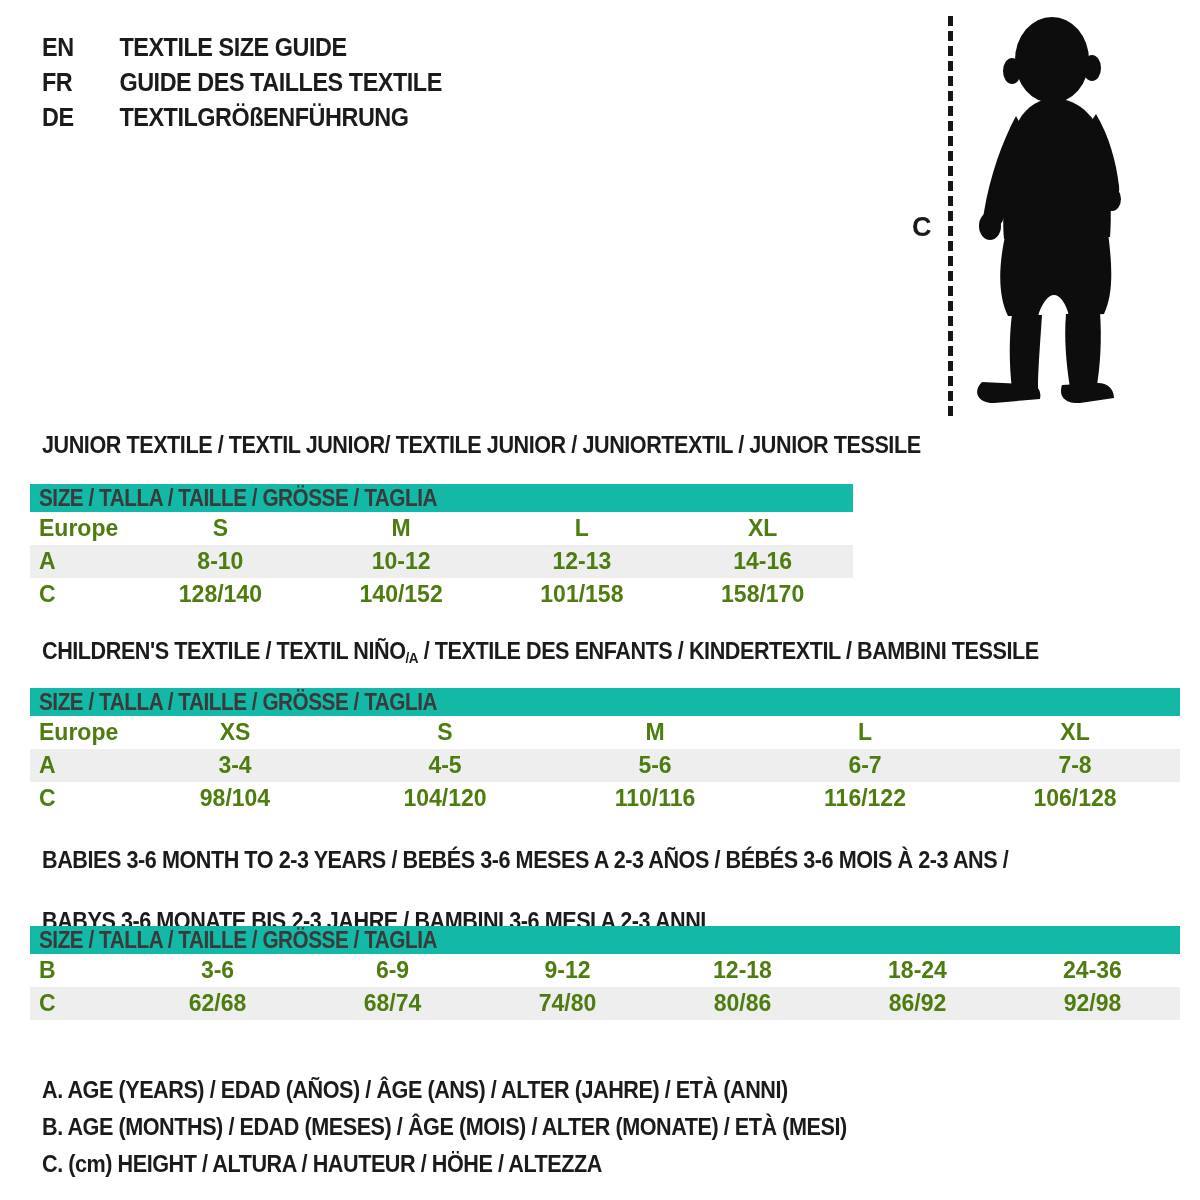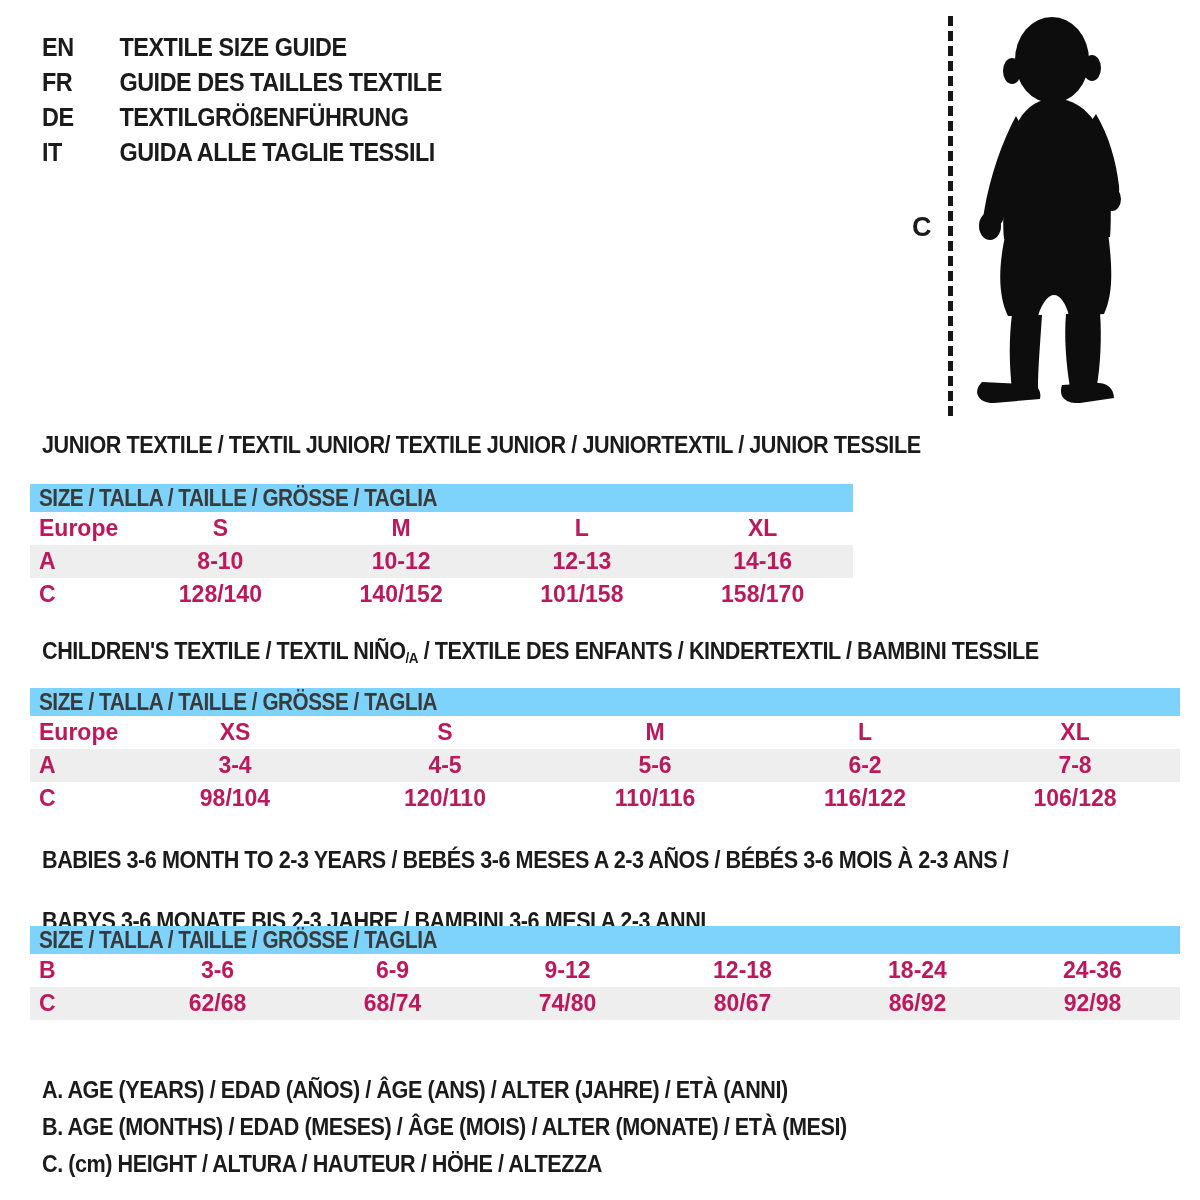--- a/index.html
+++ b/index.html
@@ -16,38 +16,37 @@
   .lang-code{display:inline-block;width:86px;}
   
   .height-line{left:948px;top:16px;height:400px;width:0;border-left:5px dashed #161616;}
   .height-label{left:912px;top:212px;font-size:27px;font-weight:bold;}
   .figure-svg{left:966px;top:14px;}
   
   .sec-heading{font-size:24px;font-weight:bold;white-space:nowrap;}
   .sub-a{font-size:15px;vertical-align:-4px;font-weight:bold;}
   
   .size-table{left:30px;}
-  .band{height:28px;background:#7dd3fc;display:flex;align-items:center;padding-left:9px;
+  .band{height:28px;background:#14b8a6;display:flex;align-items:center;padding-left:9px;
         font-size:23px;font-weight:bold;color:#3a3a3a;}
-  .trow{display:flex;height:33px;align-items:center;font-size:23px;font-weight:bold;color:#be185d;}
+  .trow{display:flex;height:33px;align-items:center;font-size:23px;font-weight:bold;color:#4d7c0f;}
   .trow.shaded{background:#eeeeee;}
   .trow .lab{width:100px;padding-left:9px;box-sizing:border-box;}
   .trow .cell{flex:1;text-align:center;}
   
   .legend{left:42px;top:1071px;font-size:24px;font-weight:bold;}
   .legend-line{height:37px;line-height:37px;white-space:nowrap;}
 </style>
 </head>
 <body>
 
 <div class="abs lang-block">
   <div class="lang-row"><span class="cond"><span class="lang-code">EN</span><span>TEXTILE SIZE GUIDE</span></span></div>
   <div class="lang-row"><span class="cond"><span class="lang-code">FR</span><span>GUIDE DES TAILLES TEXTILE</span></span></div>
   <div class="lang-row"><span class="cond"><span class="lang-code">DE</span><span>TEXTILGRÖßENFÜHRUNG</span></span></div>
-  <div class="lang-row"><span class="cond"><span class="lang-code">IT</span><span>GUIDA ALLE TAGLIE TESSILI</span></span></div>
 </div>
 
 <div class="abs height-line"></div>
 <div class="abs height-label">C</div>
 <svg class="abs figure-svg" width="168" height="402" viewBox="0 0 168 402">
   <g fill="#0d0d0d">
     <ellipse cx="86" cy="46" rx="37" ry="43"></ellipse>
     <ellipse cx="46" cy="57" rx="9" ry="13"></ellipse>
     <ellipse cx="126" cy="54" rx="9" ry="13"></ellipse>
     <path d="M86,84 C58,88 46,110 42,145 C38,180 36,205 38,225 L144,223 C146,198 144,165 140,138 C134,106 116,85 86,84 Z"></path>
@@ -102,27 +101,27 @@
     <span class="cell">S</span>
     <span class="cell">M</span>
     <span class="cell">L</span>
     <span class="cell">XL</span>
   </div>
   <div class="trow shaded">
     <span class="lab">A</span>
     <span class="cell">3-4</span>
     <span class="cell">4-5</span>
     <span class="cell">5-6</span>
-    <span class="cell">6-2</span>
+    <span class="cell">6-7</span>
     <span class="cell">7-8</span>
   </div>
   <div class="trow">
     <span class="lab">C</span>
     <span class="cell">98/104</span>
-    <span class="cell">120/110</span>
+    <span class="cell">104/120</span>
     <span class="cell">110/116</span>
     <span class="cell">116/122</span>
     <span class="cell">106/128</span>
   </div>
 </div>
 
 <div class="abs sec-heading" style="left:42px;top:846px;"><span class="cond">BABIES 3-6 MONTH TO 2-3 YEARS / BEBÉS 3-6 MESES A 2-3 AÑOS / BÉBÉS 3-6 MOIS À 2-3 ANS /</span></div>
 <div class="abs sec-heading" style="left:42px;top:880px;margin-top:27px;"><span class="cond">BABYS 3-6 MONATE BIS 2-3 JAHRE / BAMBINI 3-6 MESI A 2-3 ANNI</span></div>
 <div class="abs size-table" style="top:926px;width:1150px;">
   <div class="band">
@@ -135,21 +134,21 @@
     <span class="cell">9-12</span>
     <span class="cell">12-18</span>
     <span class="cell">18-24</span>
     <span class="cell">24-36</span>
   </div>
   <div class="trow shaded">
     <span class="lab">C</span>
     <span class="cell">62/68</span>
     <span class="cell">68/74</span>
     <span class="cell">74/80</span>
-    <span class="cell">80/67</span>
+    <span class="cell">80/86</span>
     <span class="cell">86/92</span>
     <span class="cell">92/98</span>
   </div>
 </div>
 
 <div class="abs legend">
   <div class="legend-line"><span class="cond">A. AGE (YEARS) / EDAD (AÑOS) / ÂGE (ANS) / ALTER (JAHRE) / ETÀ (ANNI)</span></div>
   <div class="legend-line"><span class="cond">B. AGE (MONTHS) / EDAD (MESES) / ÂGE (MOIS) / ALTER (MONATE) / ETÀ (MESI)</span></div>
   <div class="legend-line"><span class="cond">C. (cm) HEIGHT / ALTURA / HAUTEUR / HÖHE / ALTEZZA</span></div>
 </div>

